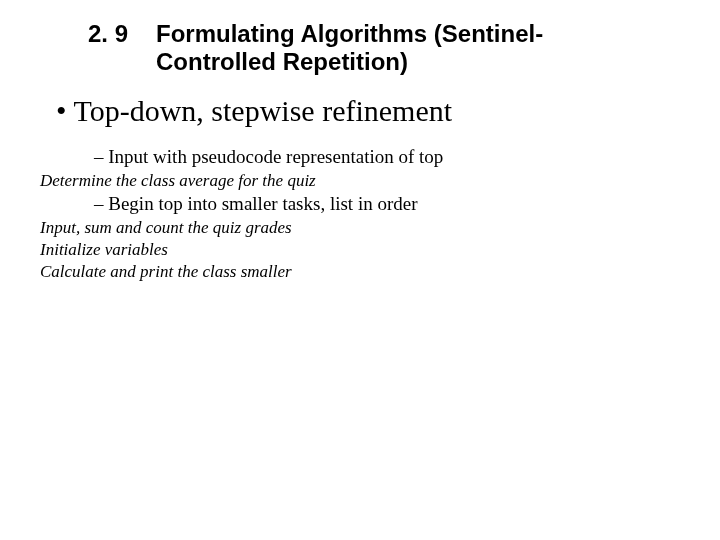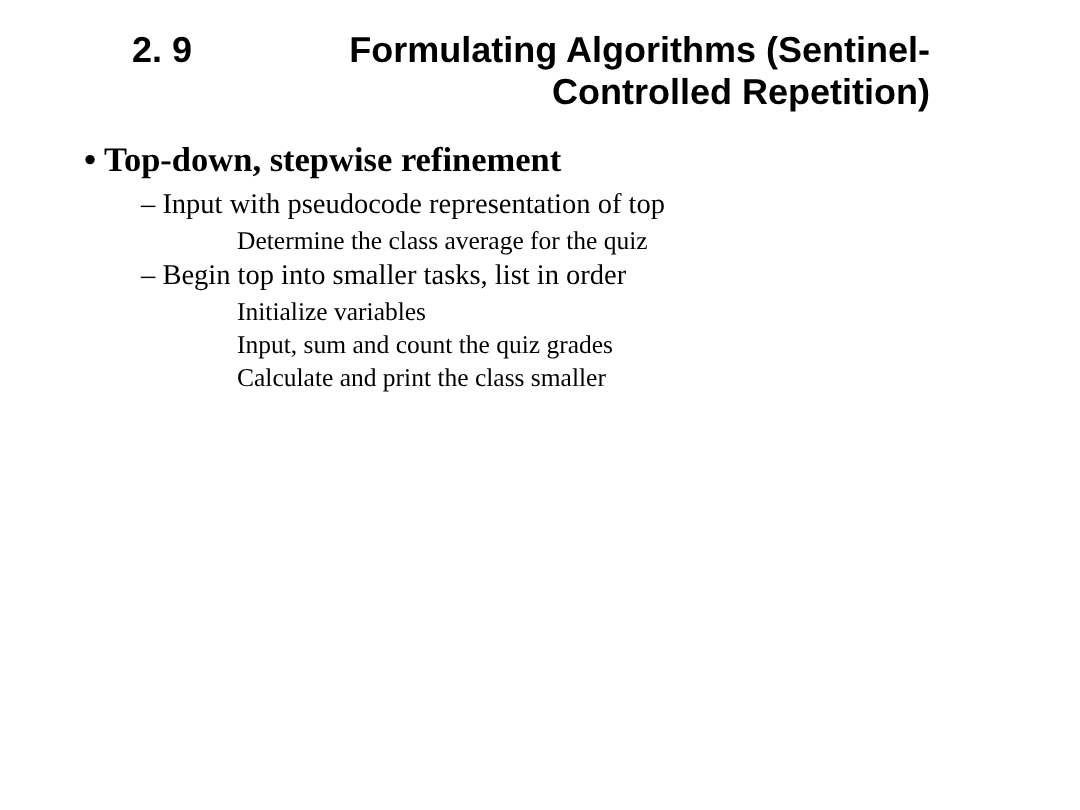--- a/index.html
+++ b/index.html
@@ -21,55 +21,54 @@
       font-weight: bold;
       font-size: 24px;
       margin-bottom: 18px;
     }
     .heading-number {
       margin-left: 48px;
       margin-right: 28px;
       white-space: nowrap;
     }
     .heading-title {
-      text-align: right;
+      text-align: left;
       flex: 1;
       padding-right: 60px;
     }
     .bullet1 {
-      font-size: 23px;
+      font-size: 30px;
       margin-left: 16px;
-      margin-bottom: 6px;
-      font-weight: bold;
+      margin-bottom: 18px;
     }
     .bullet1::before {
       content: "• ";
     }
     .bullet2 {
       font-size: 19px;
       margin-left: 54px;
       margin-bottom: 3px;
     }
     .bullet2::before {
       content: "– ";
     }
     .italic-line {
       font-size: 17px;
-      margin-left: 118px;
+      font-style: italic;
       margin-bottom: 2px;
     }
   </style>
 </head>
 <body>
 
 <div class="slide">
   <div class="heading">
     <span class="heading-number">2. 9</span>
     <span class="heading-title">Formulating Algorithms (Sentinel-Controlled Repetition)</span>
   </div>
   <div class="bullet1">Top-down, stepwise refinement</div>
   <div class="bullet2">Input with pseudocode representation of top</div>
   <div class="italic-line">Determine the class average for the quiz</div>
   <div class="bullet2">Begin top into smaller tasks, list in order</div>
+  <div class="italic-line">Input, sum and count the quiz grades</div>
   <div class="italic-line">Initialize variables</div>
-  <div class="italic-line">Input, sum and count the quiz grades</div>
   <div class="italic-line">Calculate and print the class smaller</div>
 </div>
 
 </body></html>

